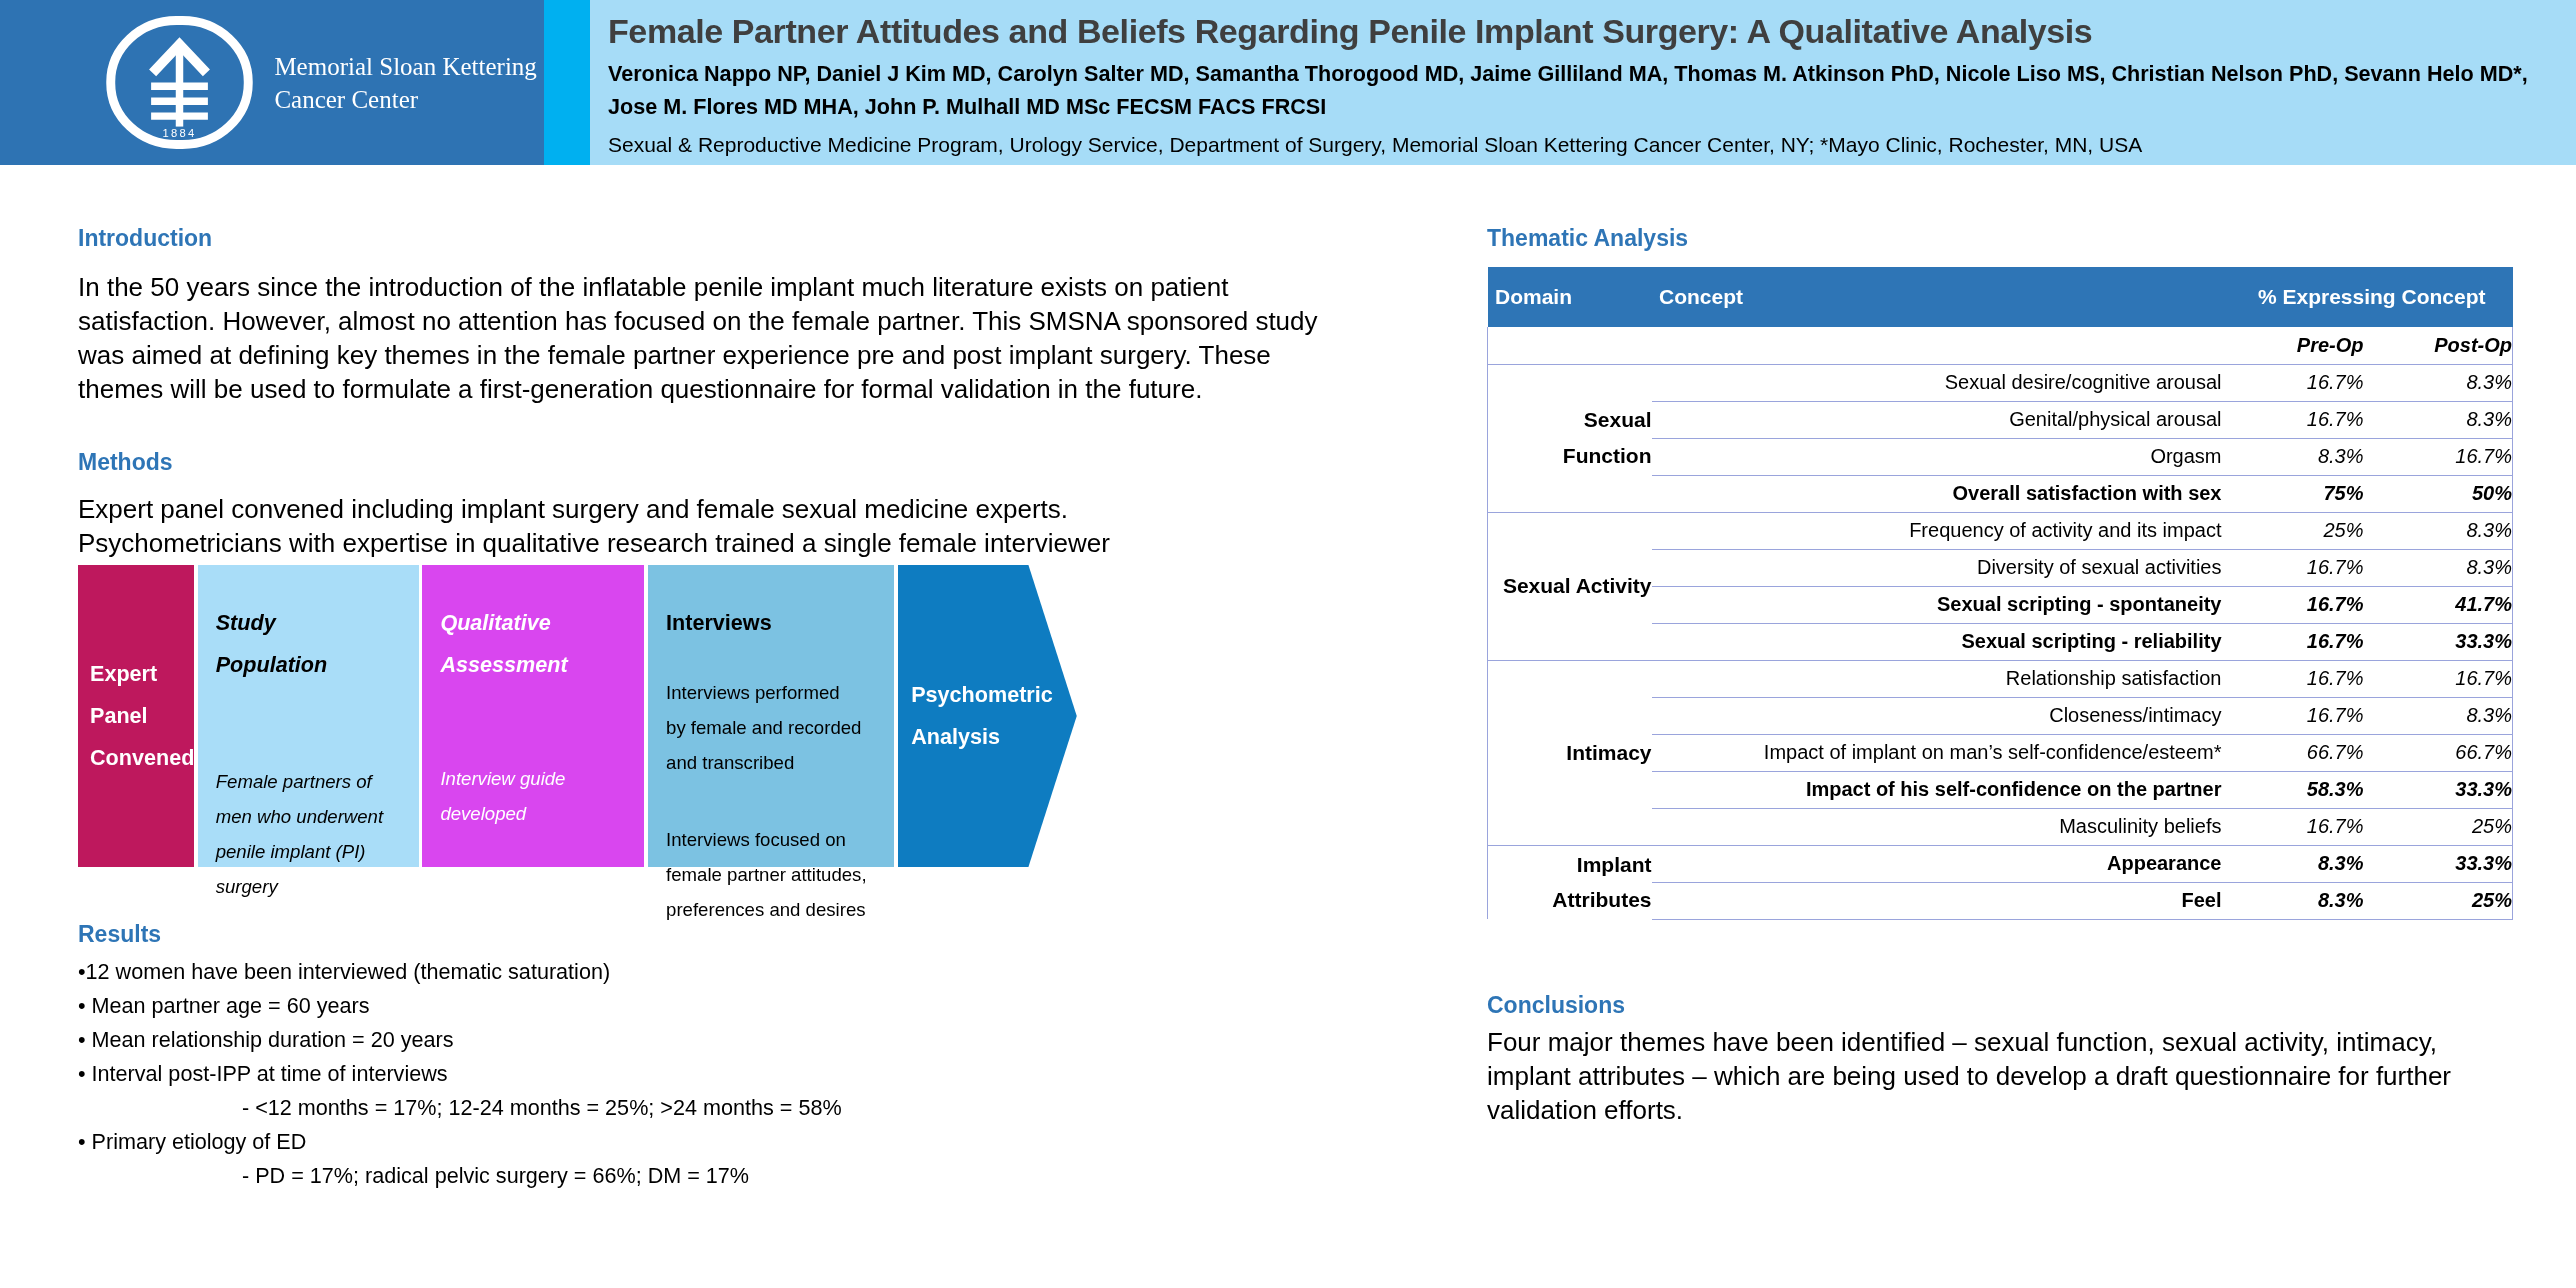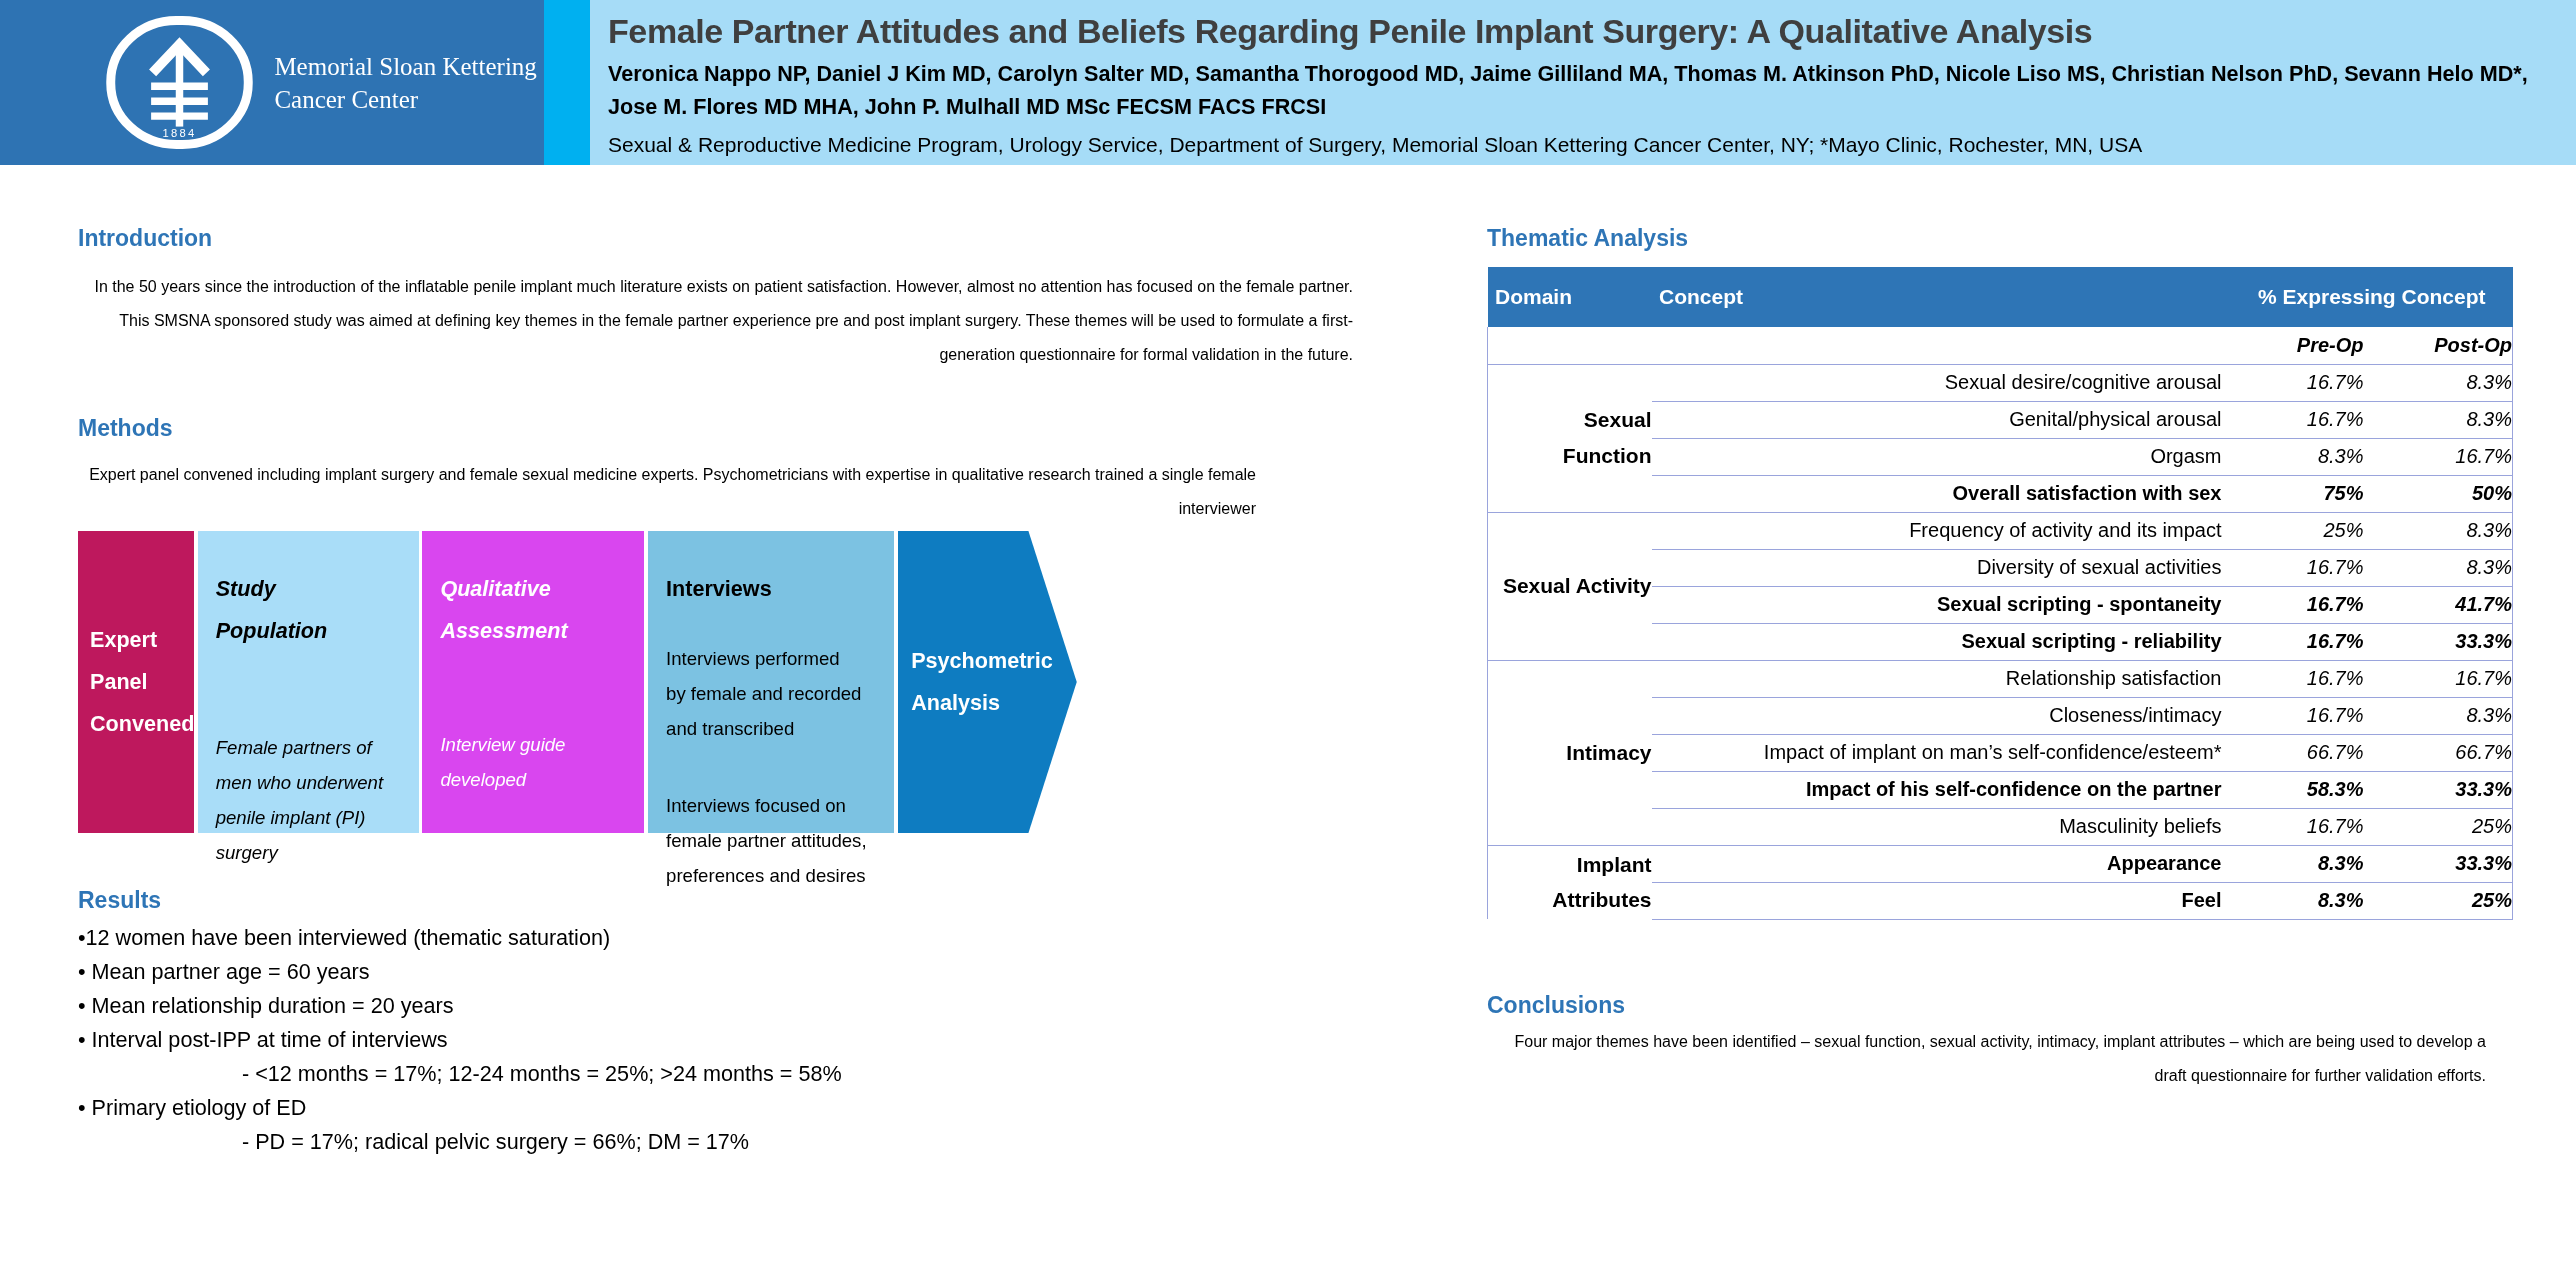--- a/index.html
+++ b/index.html
@@ -17,21 +17,21 @@
   .title-panel { flex:1; background:#a6dcf7; padding:12px 25px 0 18px; }
   .poster-title { font-size:34px; font-weight:bold; color:#3f3f3f; letter-spacing:-0.4px; }
   .authors { margin-top:6px; font-size:21.6px; font-weight:bold; line-height:33px; }
   .affiliation { margin-top:10.4px; font-size:21px; }
 
   
   .col { position:absolute; }
   .left-col  { left:78px;  top:225px; width:1275px; }
   .right-col { left:1487px; top:225px; width:1025px; }
   h2.sec { font-size:23px; font-weight:bold; color:#2e75b6; }
-  .body-text { font-size:16px; line-height:34px;text-align:right; }
+  .body-text { font-size:26px; line-height:34px; }
   .intro-body { margin-top:18px; }
   .methods-h { margin-top:43px; }
   .methods-body { margin-top:16.4px; width:1178px; }
 
   
   .flow { margin-top:4.5px; height:302px; display:flex; }
   .step { height:100%; }
   .step1 { width:116px; background:#be185d; color:#fff; display:flex; flex-direction:column;
            justify-content:center; padding-left:12px; margin-right:3.7px; }
   .step2 { width:221px; background:#a9ddf8; color:#000; padding:37px 18px 0; margin-right:3.7px;font-style:italic; }

